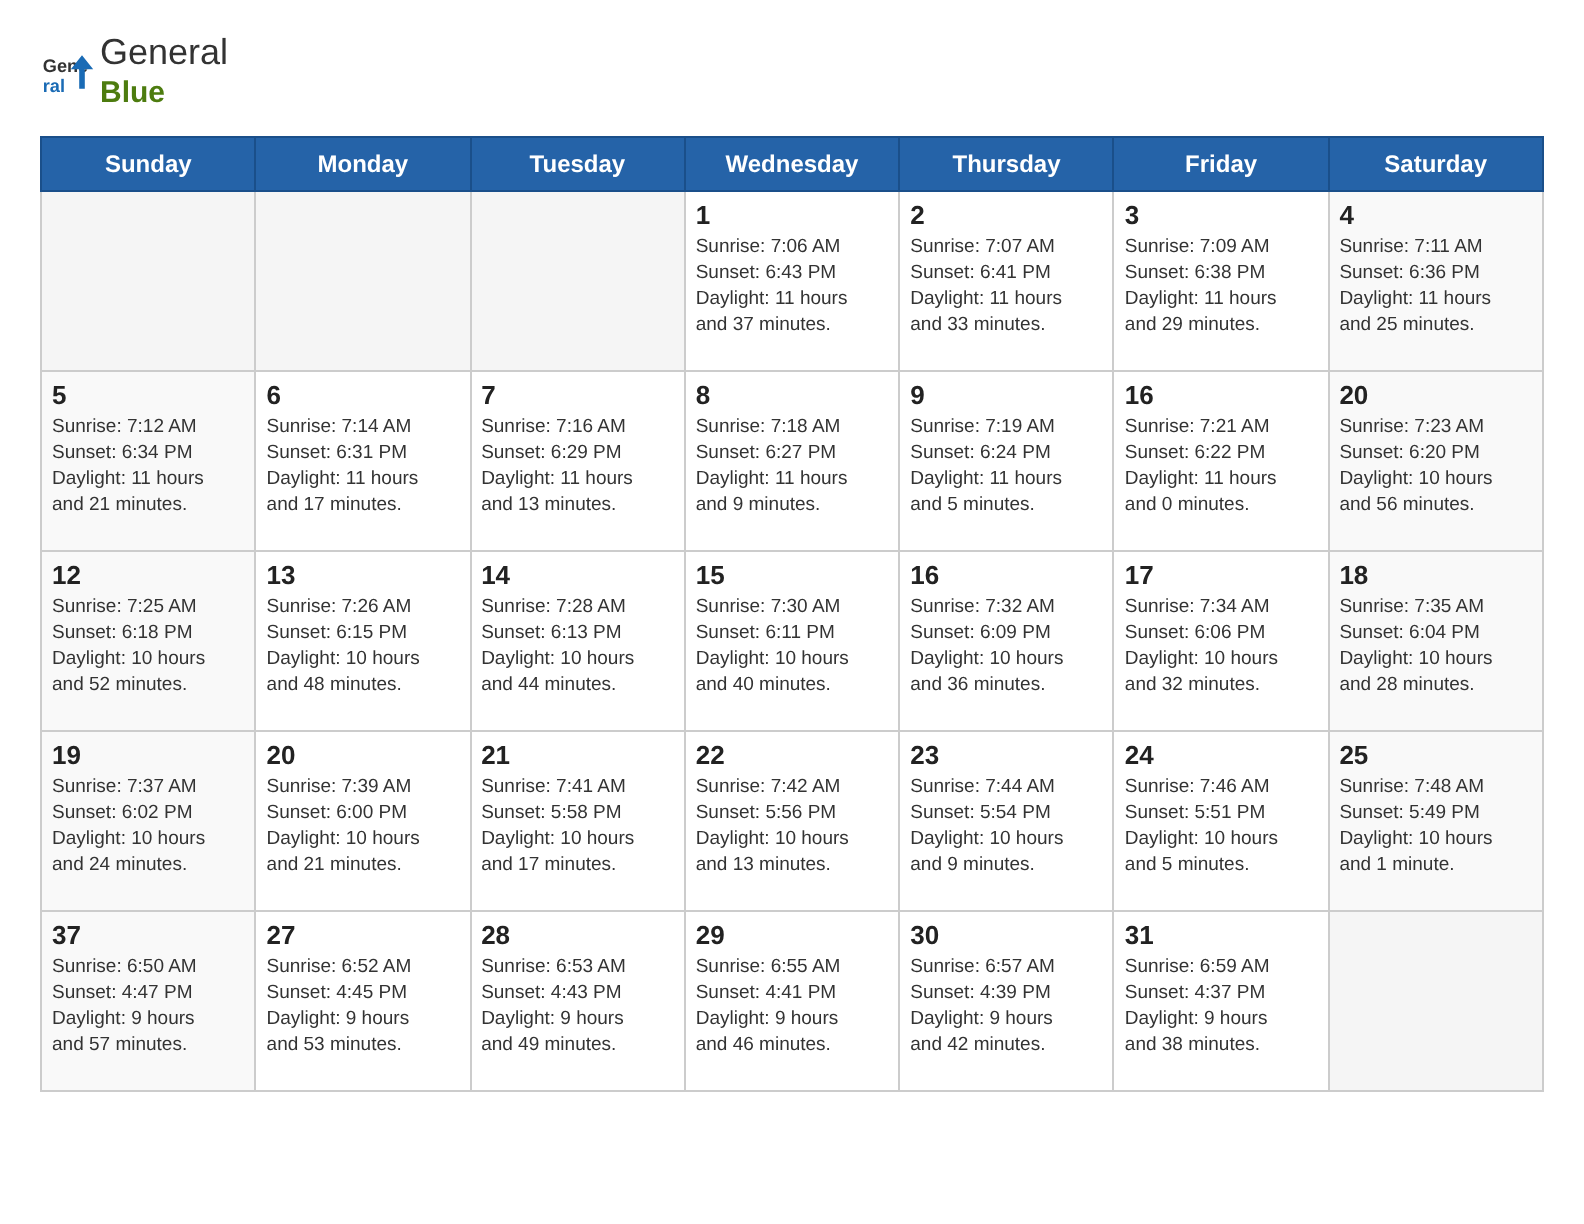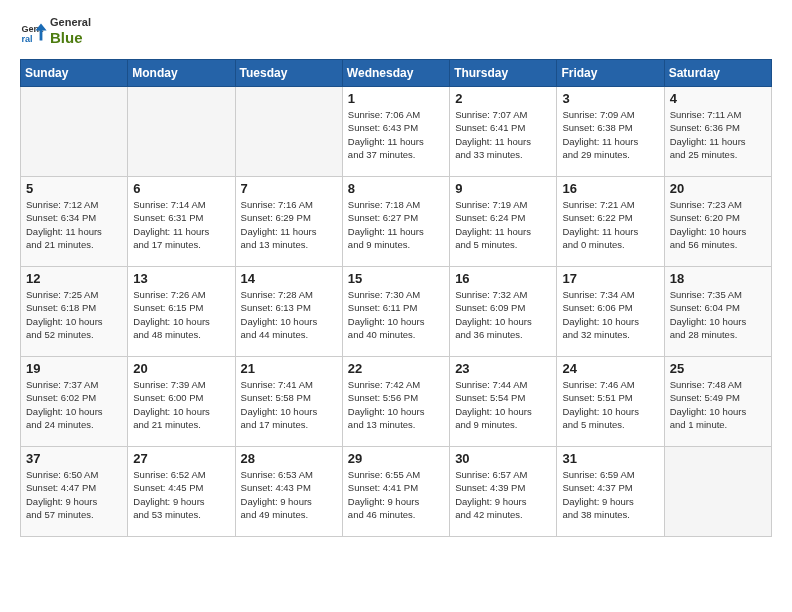--- a/index.html
+++ b/index.html
@@ -44,21 +44,21 @@
       width: 100%;
       border-collapse: collapse;
       table-layout: fixed;
     }
     th {
       background: #2563a8;
       color: #fff;
       font-size: 12px;
       font-weight: bold;
       padding: 6px 4px;
-      text-align: left;
+      text-align: center;
       border: 1px solid #1a4f8a;
     }
     td {
       border: 1px solid #ccc;
       vertical-align: top;
       padding: 4px 5px;
       font-size: 10px;
       color: #333;
       height: 90px;
       background: #fff;
@@ -87,21 +87,21 @@
 
 <div class="page">
   <div class="header">
     <div class="logo">
       <svg class="logo-icon" viewBox="0 0 40 40" xmlns="http://www.w3.org/2000/svg">
         <text x="2" y="20" font-size="13" font-weight="bold" fill="#333">Gene</text>
         <text x="2" y="34" font-size="13" font-weight="bold" fill="#1a6bb5">ral</text>
         <polygon points="30,8 38,18 32,18 32,32 28,32 28,18 22,18" fill="#1a6bb5"></polygon>
       </svg>
       <div>
-        <div style="font-size:11px;font-weight:bold;color:#333;line-height:1.2;">
+        <div style="font-size:18px;font-weight:normal;color:#333;line-height:1.2;">
           <span style="color:#333;">General</span>
         </div>
         <div style="font-size:15px;font-weight:bold;color:#4d7c0f;line-height:1.2;">Blue</div>
       </div>
     </div>
   </div>
 
   <table>
     <thead>
       <tr>

